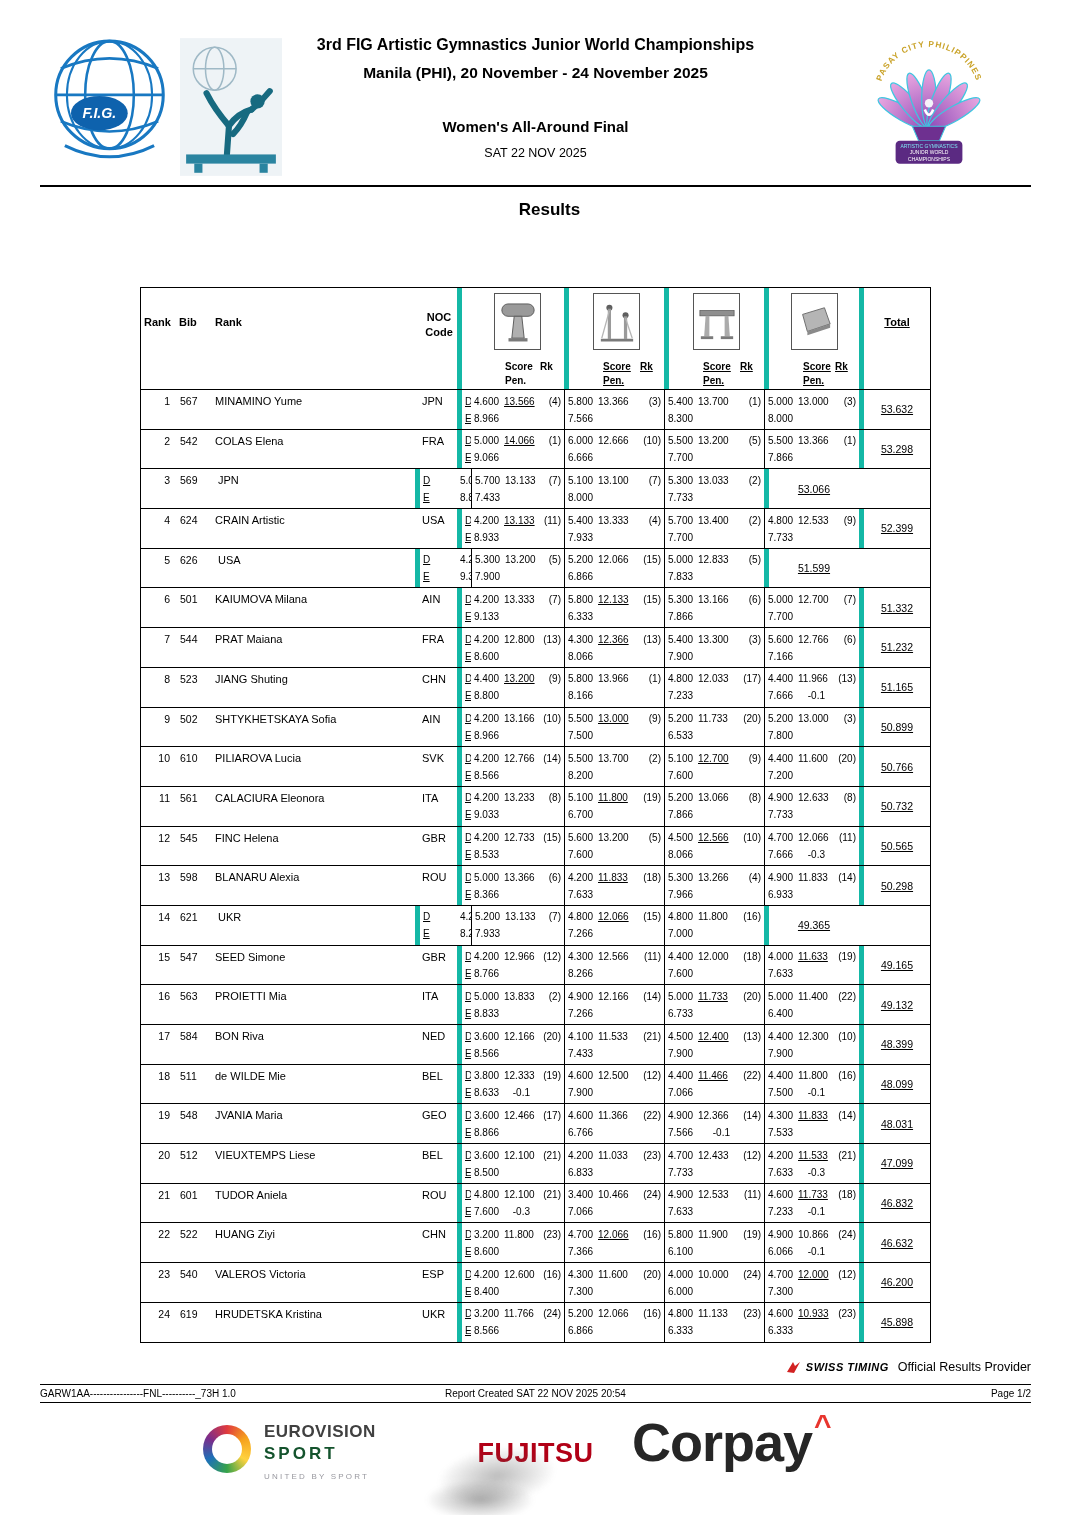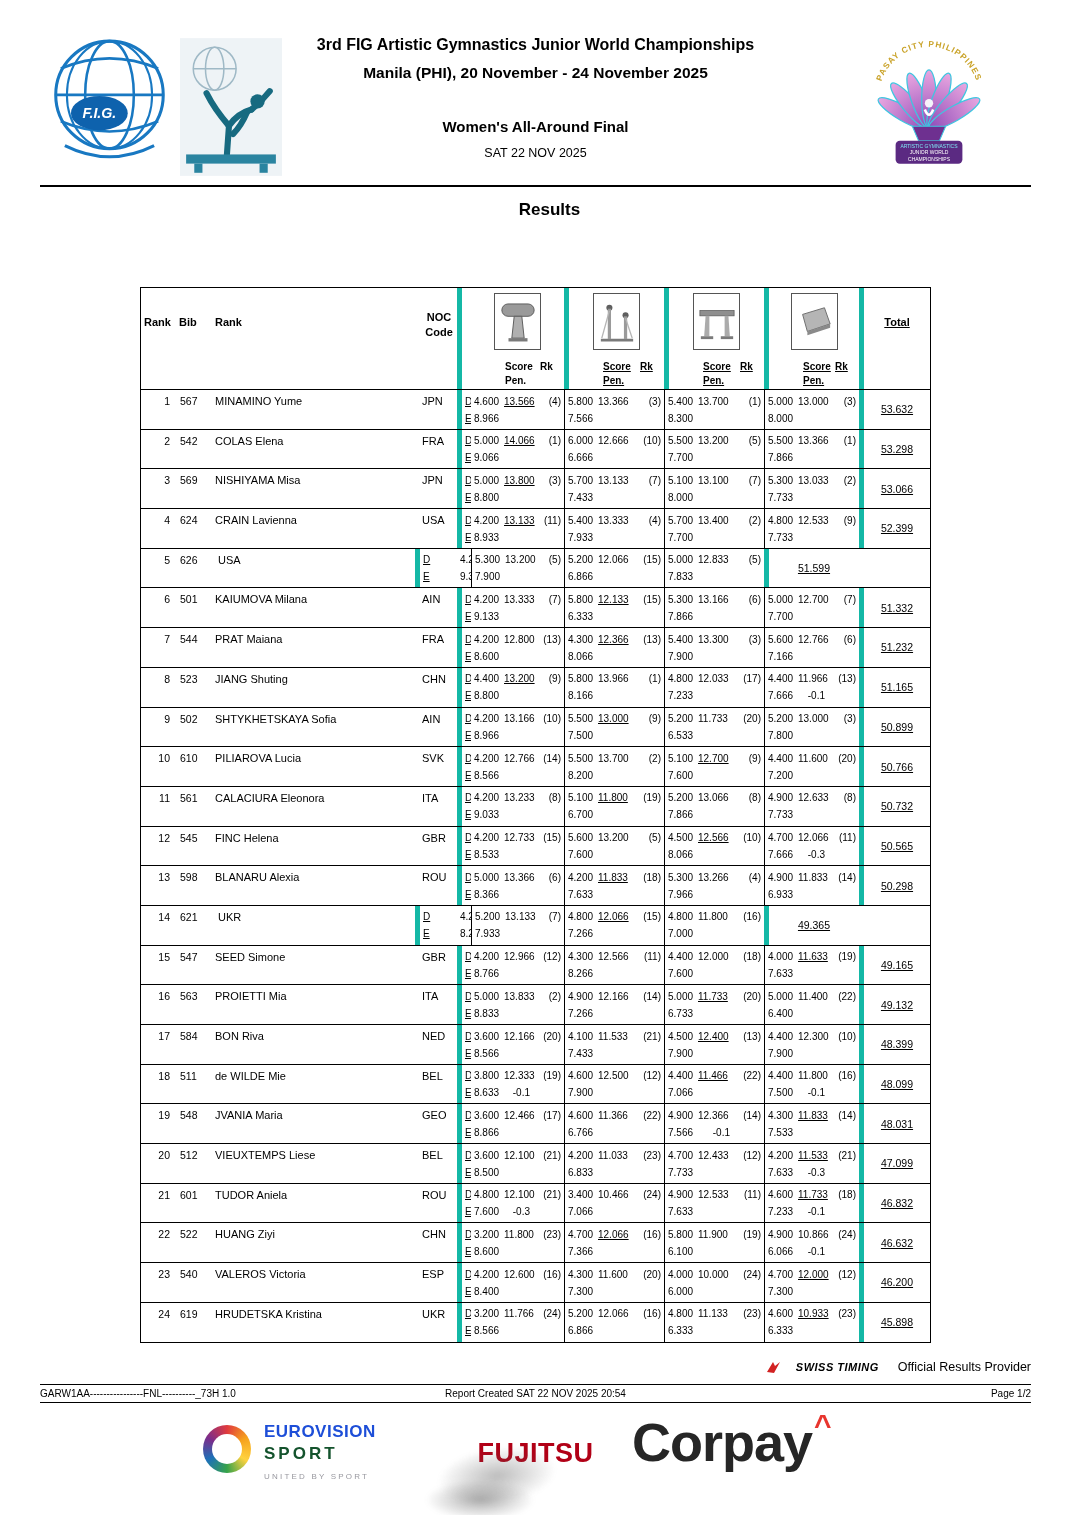--- a/index.html
+++ b/index.html
@@ -48,36 +48,36 @@
   .c-app + .c-app { border-left:1px solid #000; }
   .aline  { display:grid; grid-template-columns:32px 1fr 26px; height:17px; line-height:17px; }
   .av   { padding-left:3px; }
   .as   { padding-left:1px; }
   .as.u { text-decoration:underline; }
   .ark  { text-align:right; padding-right:3px; }
   .apen { text-align:right; padding-right:8px; }
   .c-total { display:flex; align-items:center; justify-content:center; font-size:10.5px; }
 
   
-  .st-row { position:absolute; right:40px; top:1360px; display:flex; align-items:center; gap:15px; }
+  .st-row { position:absolute; right:40px; top:1360px; display:flex; align-items:center; gap:5px; }
   .st-name { font-style:italic; font-weight:bold; font-size:11px; letter-spacing:.5px; }
   .st-provider { font-size:12.5px; margin-left:4px; }
   .fline1 { position:absolute; left:40px; top:1384px; width:991px; border-top:1px solid #000; }
   .fline2 { position:absolute; left:40px; top:1402px; width:991px; border-top:1px solid #000; }
   .finfo { position:absolute; left:40px; top:1388px; width:991px; font-size:10px; display:flex;gap:45px; }
   .fi-code { flex:1; text-align:left; }
   .fi-report { flex:1; text-align:center; }
   .fi-page { flex:1; text-align:right; }
 
   
   .eurovision { position:absolute; left:203px; top:1422px; display:flex; gap:13px; }
   .eu-icon { width:48px; height:48px; border-radius:50%; margin-top:3px; position:relative;
              background:conic-gradient(#e03a3e,#f6a21d,#ffd23f,#37a34a,#1d71b8,#7b2d8b,#e03a3e); }
   .eu-icon::after { content:""; position:absolute; inset:9px; background:#fff; border-radius:50%; }
-  .eu1 { font-size:17px; font-weight:bold; color:#1d4ed8; letter-spacing:.5px; }
+  .eu1 { font-size:17px; font-weight:bold; color:#404040; letter-spacing:.5px; }
   .eu2 { font-size:17px; font-weight:bold; color:#14532d; letter-spacing:3px; margin-top:2px; }
   .eu3 { font-size:8px; color:#98989f; letter-spacing:2.2px; margin-top:8px; }
   .fujitsu { position:absolute; left:0; top:1438px; width:1071px; text-align:center;
              font-size:27px; font-weight:bold; color:#b10016; letter-spacing:.5px; }
   .corpay { position:absolute; left:632px; top:1408px; font-size:54px; font-weight:600; color:#262626; letter-spacing:-1px; }
   .corpay .caret { color:#e8352e; font-size:30px; font-weight:bold; vertical-align:26px; margin-left:2px; }
   .smudge1 { position:absolute; left:437px; top:1447px; width:120px; height:58px; transform:rotate(-8deg);
              background:radial-gradient(ellipse at center,rgba(90,90,90,.4),rgba(120,120,120,0) 70%); filter:blur(2px); }
   .smudge2 { position:absolute; left:425px; top:1480px; width:110px; height:40px;
              background:radial-gradient(ellipse at center,rgba(80,80,80,.45),rgba(120,120,120,0) 70%); filter:blur(2px); }
@@ -392,21 +392,20 @@
               <span class="av">7.866</span>
               <span class="apen"></span>
               <span class="ark"></span>
             </div>
           </div>
           <div class="cell c-total bl">53.298</div>
         </div>
         <div class="trow">
           <div class="cell c-rank">3</div>
           <div class="cell c-bib">569</div>
-          <div class="cell c-name">NISHIYAMA Misa</div>
           <div class="cell c-noc">JPN</div>
           <div class="cell c-de bl">
             <div>D</div>
             <div>E</div>
           </div>
           <div class="cell c-app">
             <div class="aline">
               <span class="av">5.000</span>
               <span class="as u">13.800</span>
               <span class="ark">(3)</span>
@@ -451,21 +450,21 @@
               <span class="av">7.733</span>
               <span class="apen"></span>
               <span class="ark"></span>
             </div>
           </div>
           <div class="cell c-total bl">53.066</div>
         </div>
         <div class="trow">
           <div class="cell c-rank">4</div>
           <div class="cell c-bib">624</div>
-          <div class="cell c-name">CRAIN Lavienna</div>
+          <div class="cell c-name">CRAIN Artistic</div>
           <div class="cell c-noc">USA</div>
           <div class="cell c-de bl">
             <div>D</div>
             <div>E</div>
           </div>
           <div class="cell c-app">
             <div class="aline">
               <span class="av">4.200</span>
               <span class="as u">13.133</span>
               <span class="ark">(11)</span>

